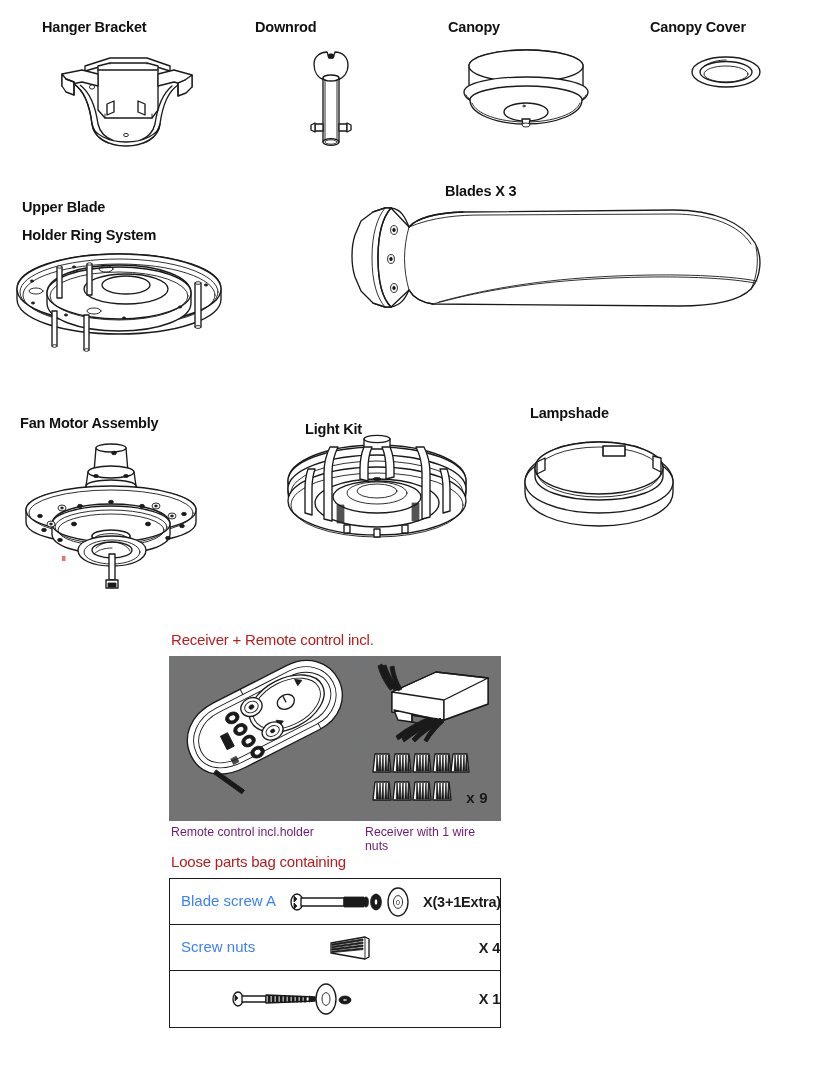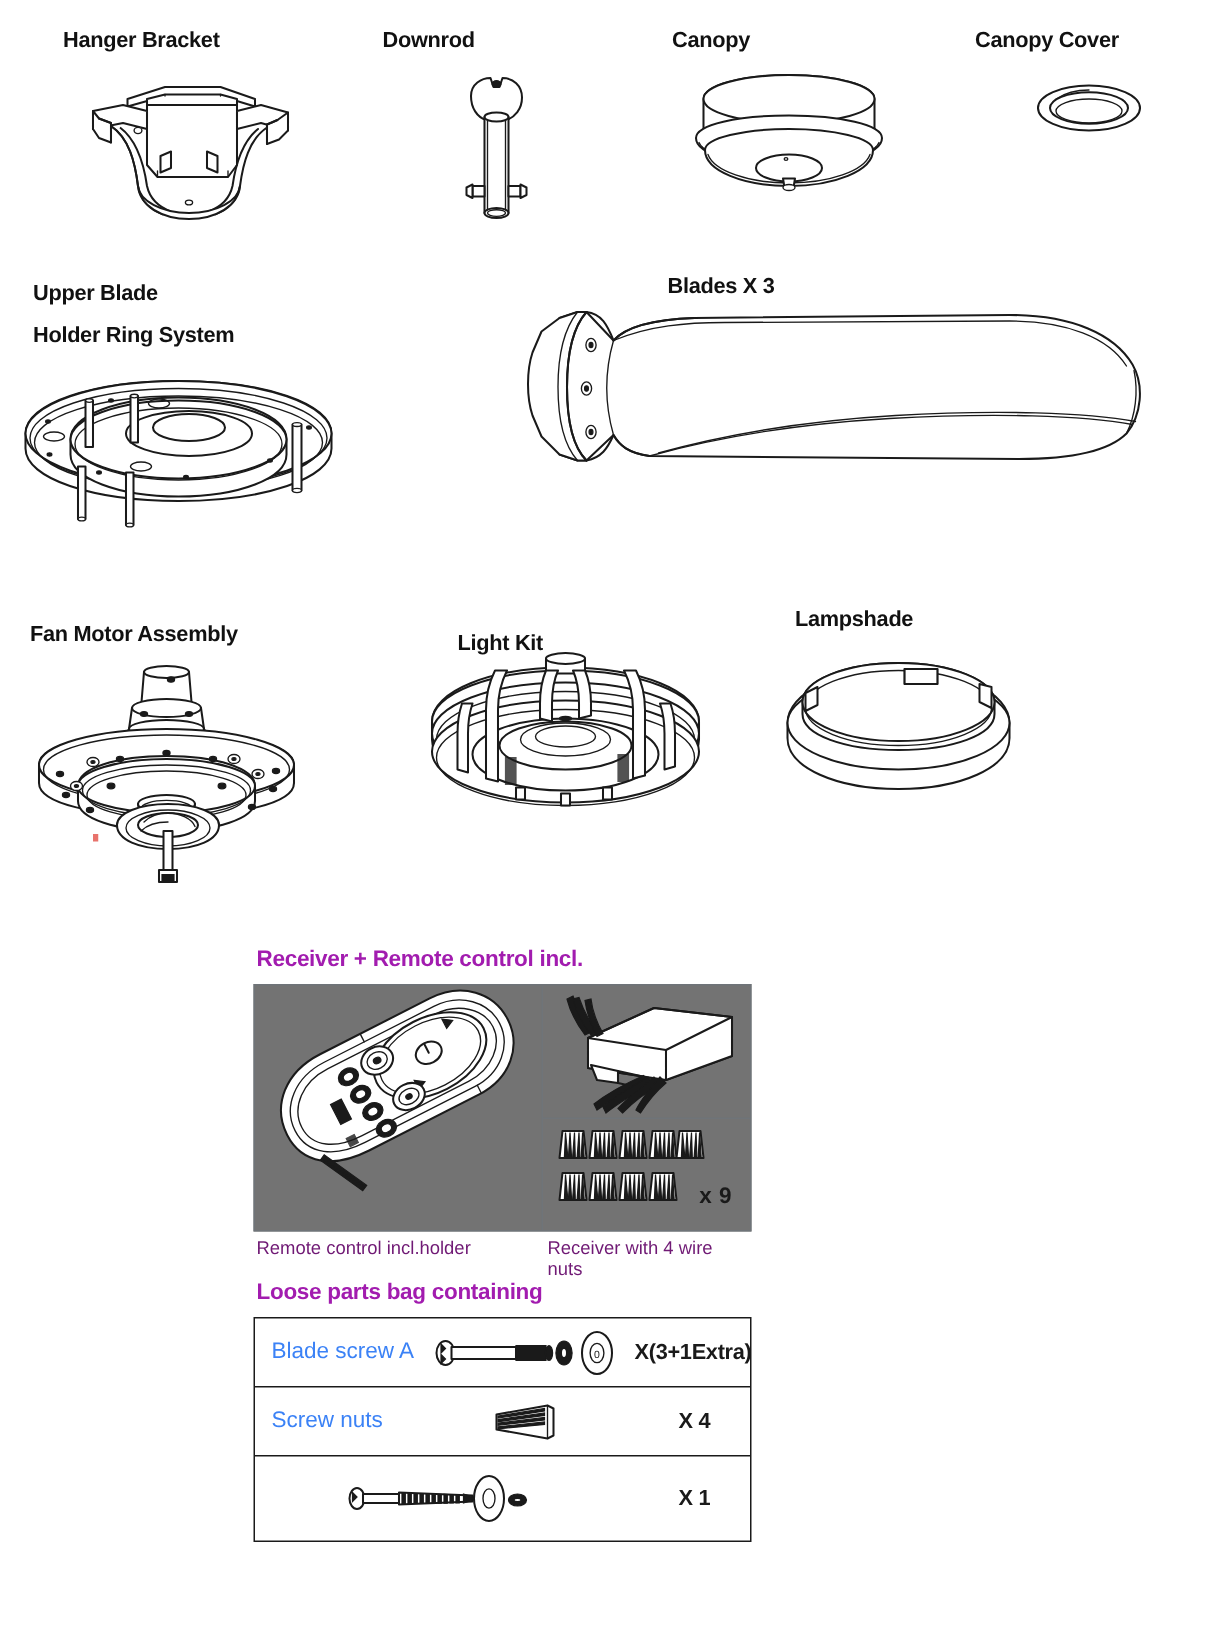--- a/index.html
+++ b/index.html
@@ -68,23 +68,23 @@
     stroke-width: 0.8;
   }
   
   #receiver-section {
     position: absolute;
     left: 169px;
     top: 631px;
     width: 332px;
   }
   .section-title {
-    font-weight: bold;
+    font-weight: normal;
     font-size: 15px;
-    color: #a21caf;
+    color: #b91c1c;
     margin: 0 0 8px 2px;
     letter-spacing: -0.2px;
   }
   .rx-box {
     border: 1.6px solid #6f7479;
     display: flex;
     height: 165px;
     box-sizing: border-box;
     background: #737373;
   }
@@ -166,21 +166,21 @@
   }
   .lp-qty {
     font-weight: bold;
     font-size: 14.5px;
     padding-right: 9px;
     white-space: nowrap;
     letter-spacing: -0.2px;
     flex-shrink: 0;
   }
   .lp-qty.wide { width: 118px; text-align: left; }
-  .lp-qty.narrow { width: 74px; text-align: center; padding-right: 0; }
+  .lp-qty.narrow { width: 74px; text-align: right; padding-right: 0; }
 </style>
 </head>
 <body>
 
 <div class="page">
 
   <div class="part-label" style="left:42px; top:19px; width:160px;">Hanger Bracket</div>
 
   <div class="part" style="left:52px; top:52px; width:140px; height:100px;">
     <svg width="140" height="100" viewBox="0 0 140 100">
@@ -248,21 +248,21 @@
 
   <div class="part" style="left:690px; top:53px; width:72px; height:38px;">
     <svg width="72" height="38" viewBox="0 0 72 38">
       <ellipse class="fillw" cx="36" cy="19" rx="34" ry="15"></ellipse>
       <ellipse class="fillw" cx="36" cy="19" rx="26" ry="10.5"></ellipse>
       <ellipse class="ln-thin" cx="36" cy="21" rx="22" ry="8"></ellipse>
       <path class="ln-thin" d="M14 13 C20 9 28 7 36 7"></path>
     </svg>
   </div>
 
-  <div class="part-label two-line" style="left:22px; top:183px; width:196px;">
+  <div class="part-label two-line" style="left:22px; top:194px; width:196px;">
     <span>Upper Blade</span><br>
     <span>Holder Ring System</span>
   </div>
 
   <div class="part" style="left:14px; top:245px; width:216px; height:115px;">
     <svg width="216" height="115" viewBox="0 0 216 115">
       <path class="fillw" d="M3 44 C3 24 48 9 105 9 C162 9 207 24 207 44 L207 54 C207 74 162 89 105 89 C48 89 3 74 3 54 Z"></path>
       <ellipse class="fillw" cx="105" cy="44" rx="102" ry="35"></ellipse>
       <ellipse class="ln-thin" cx="105" cy="47" rx="99" ry="33"></ellipse>
       <ellipse class="ln-thin" cx="105" cy="50" rx="96" ry="31"></ellipse>
@@ -570,21 +570,21 @@
               </g>
             </svg>
           </div>
           <div class="wirenut-count">x 9</div>
         </div>
       </div>
     </div>
 
     <div class="rx-captions">
       <div class="cap-left">Remote control incl.holder</div>
-      <div class="cap-right">Receiver with 4 wire nuts</div>
+      <div class="cap-right">Receiver with 1 wire nuts</div>
     </div>
   </div>
 
   <div id="loose-parts-section">
     <div class="section-title">Loose parts bag containing</div>
 
     <div class="lp-table">
 
       <div class="lp-row">
         <div class="lp-name">Blade screw A</div>

